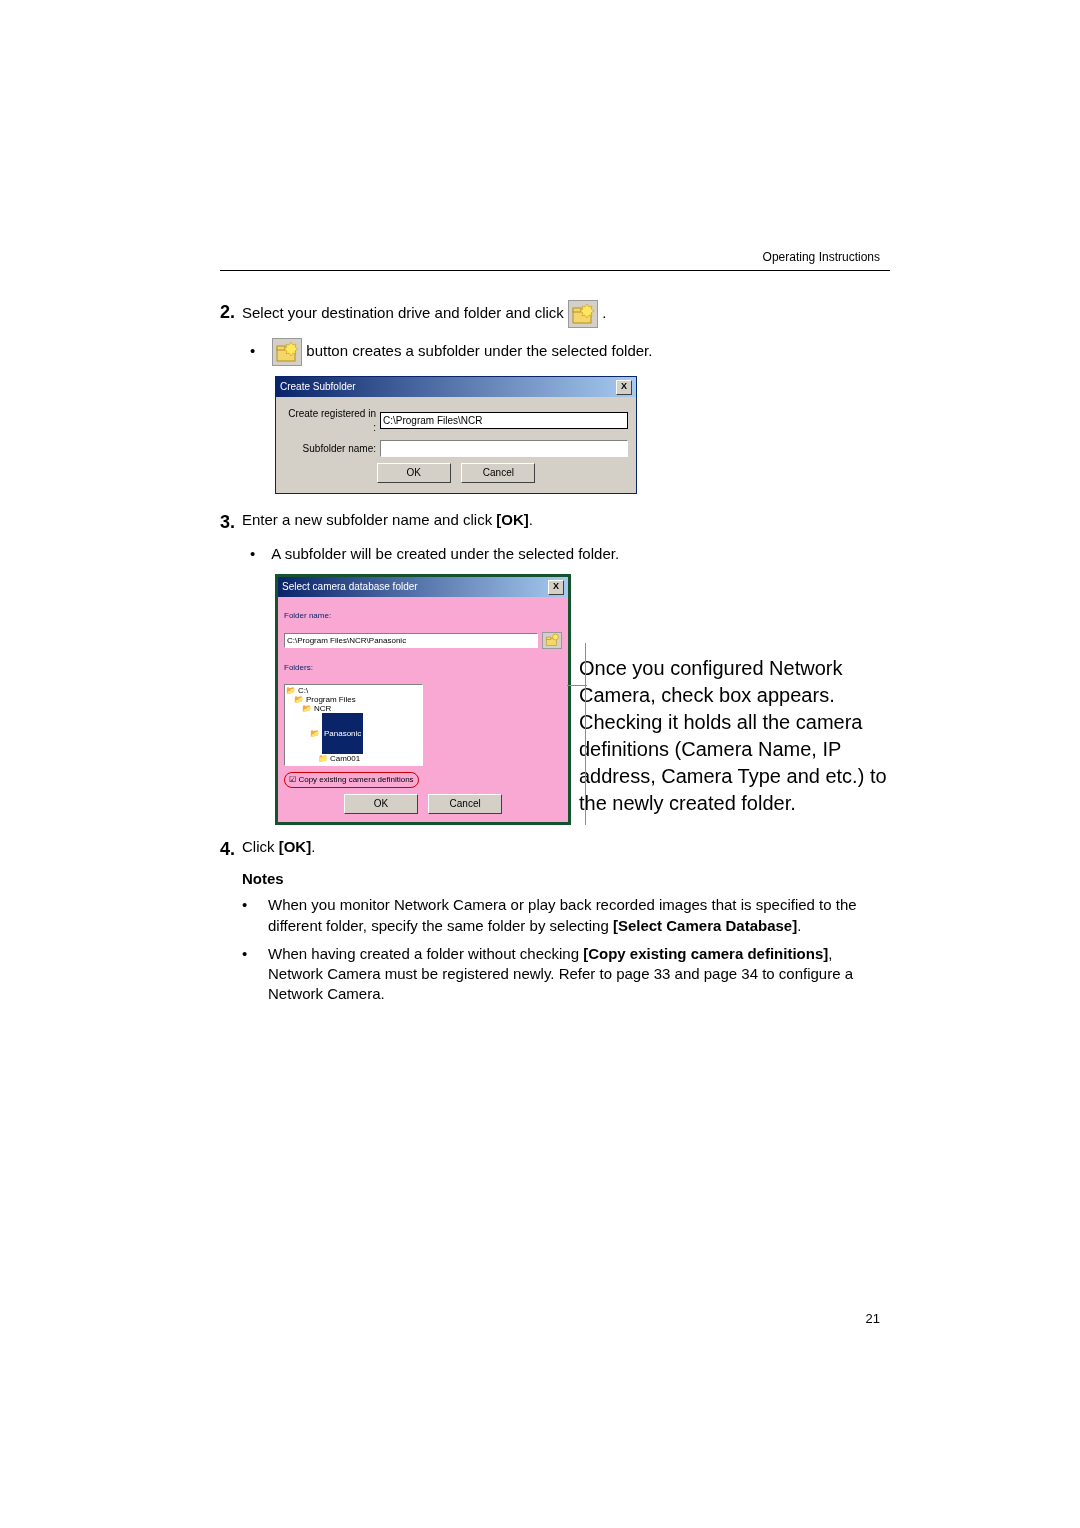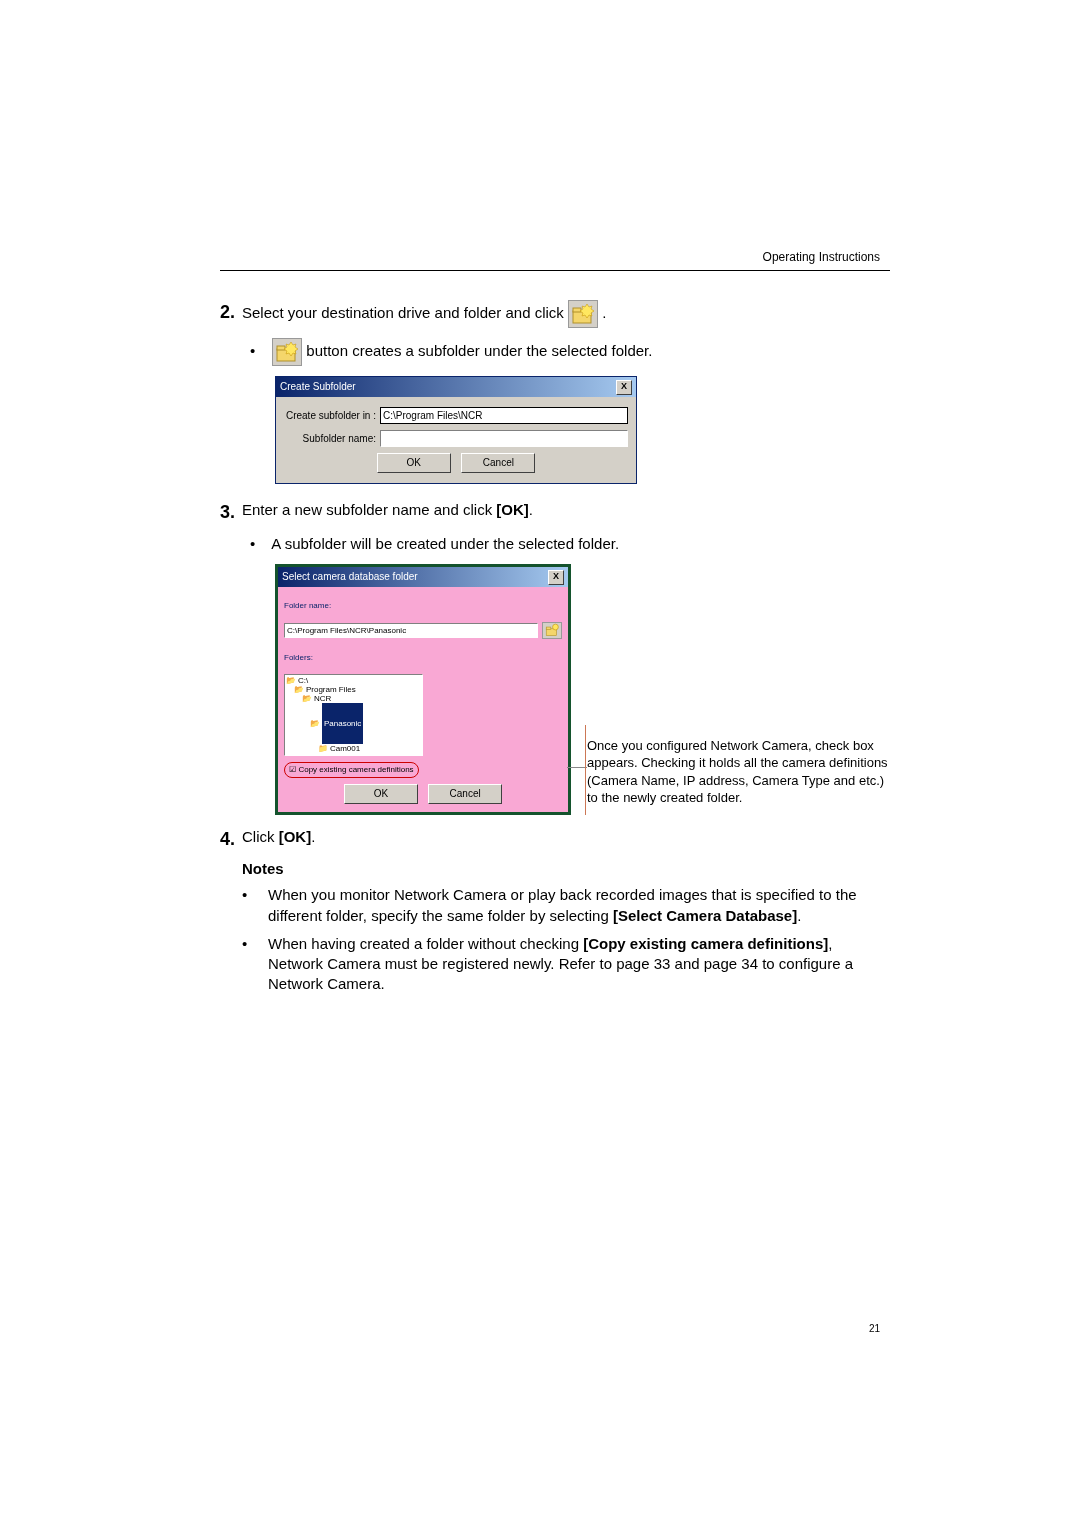--- a/index.html
+++ b/index.html
@@ -182,22 +182,22 @@
     .d2-checkbox-wrap {
       margin-top: 6px;
       border: 1px solid #cc0000;
       border-radius: 10px;
       padding: 2px 4px;
       width: fit-content;
       font-size: 8px;
     }
     .d2-annot {
       flex: 1;
-      font-size: 13px;
-      padding-left: 16px;
+      font-size: 20px;
+      padding-left: 8px;
       padding-bottom: 8px;
       position: relative;
     }
     .d2-annot::before {
       content: "";
       position: absolute;
       left: -4px;
       top: 30px;
       width: 20px;
       height: 1px;
@@ -219,23 +219,23 @@
     .folder-tree .item { display: flex; align-items: center; gap: 2px; }
     .fld-open { color: #c9a227; }
     .fld-closed { color: #c9a227; }
     .selected-node {
       background: #0a246a;
       color: #fff;
       padding: 16px 2px;
     }
     .page-num {
       position: absolute;
-      bottom: 194px;
+      bottom: 202px;
       right: 200px;
-      font-size: 10px;
+      font-size: 13px;
     }
     .notes-heading { font-weight: bold; margin: 4px 0 6px 22px; }
     .notes-list { margin-left: 22px; }
     .notes-list .bitem {
       display: flex;
       margin-bottom: 8px;
     }
     .notes-list .bitem .dot { min-width: 26px; }
     .smallselect {
       width: 38px; height: 13px; background: #fff;
@@ -281,21 +281,21 @@
       <span> button creates a subfolder under the selected folder.</span>
     </div>
 
     <div class="dialog1">
       <div class="titlebar">
         <span>Create Subfolder</span>
         <span class="closebox">X</span>
       </div>
       <div class="dlg-body">
         <div class="dlg-row">
-          <label>Create subfolder in :</label>
+          <label>Create registered in :</label>
           <div class="dlg-input" style="border:1px solid #000;">C:\Program Files\NCR</div>
         </div>
         <div class="dlg-row">
           <label>Subfolder name:</label>
           <div class="dlg-input"></div>
         </div>
         <div class="btnrow">
           <span class="win-btn">OK</span>
           <span class="win-btn">Cancel</span>
         </div>

